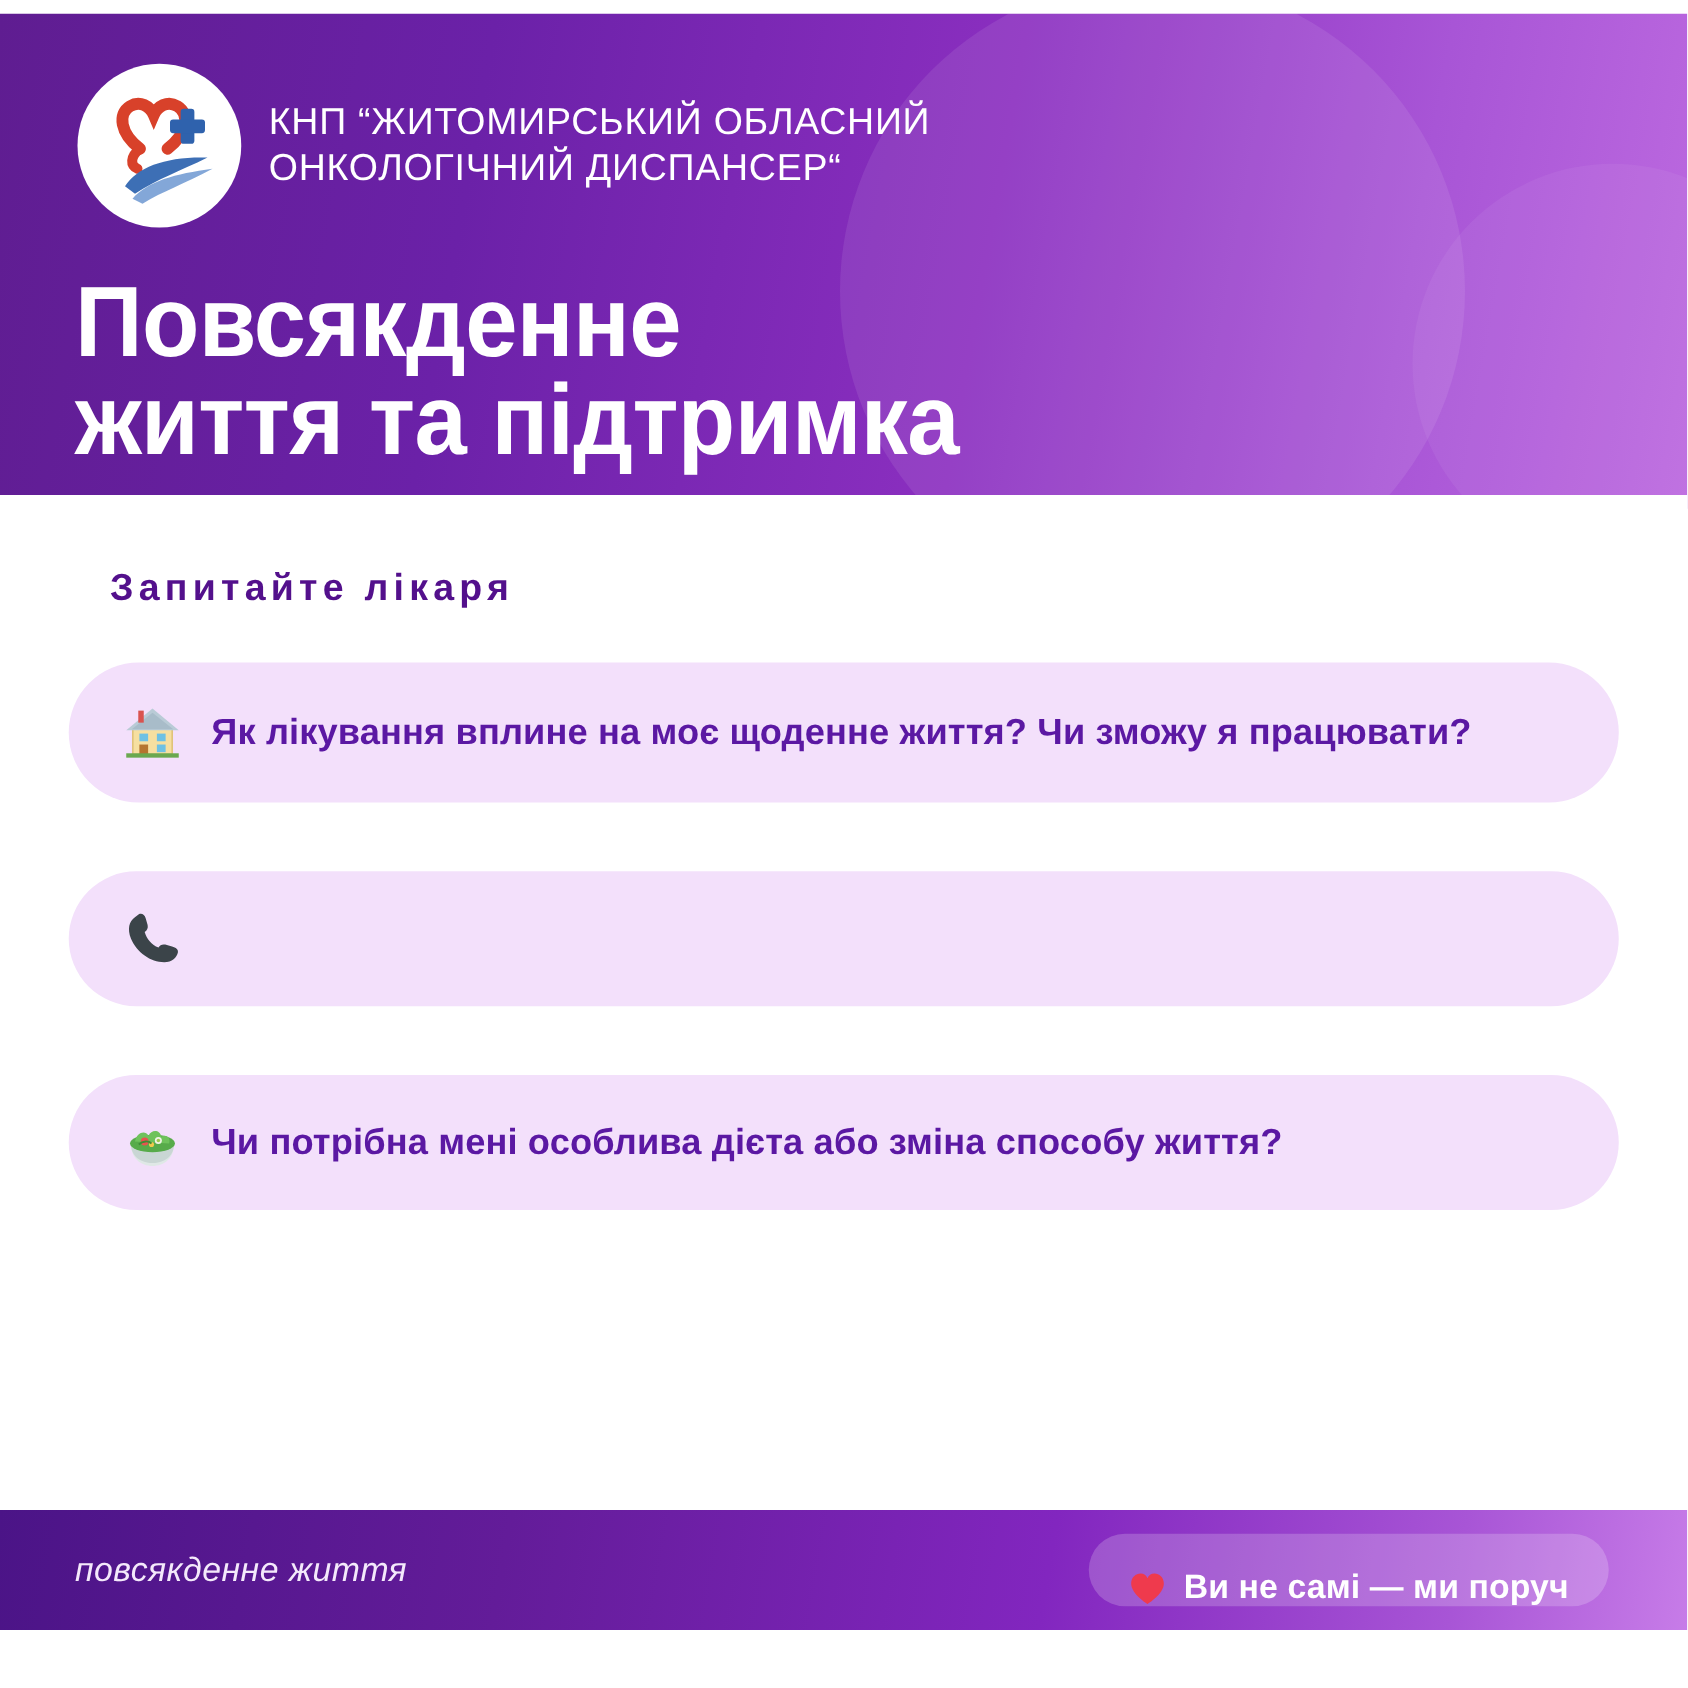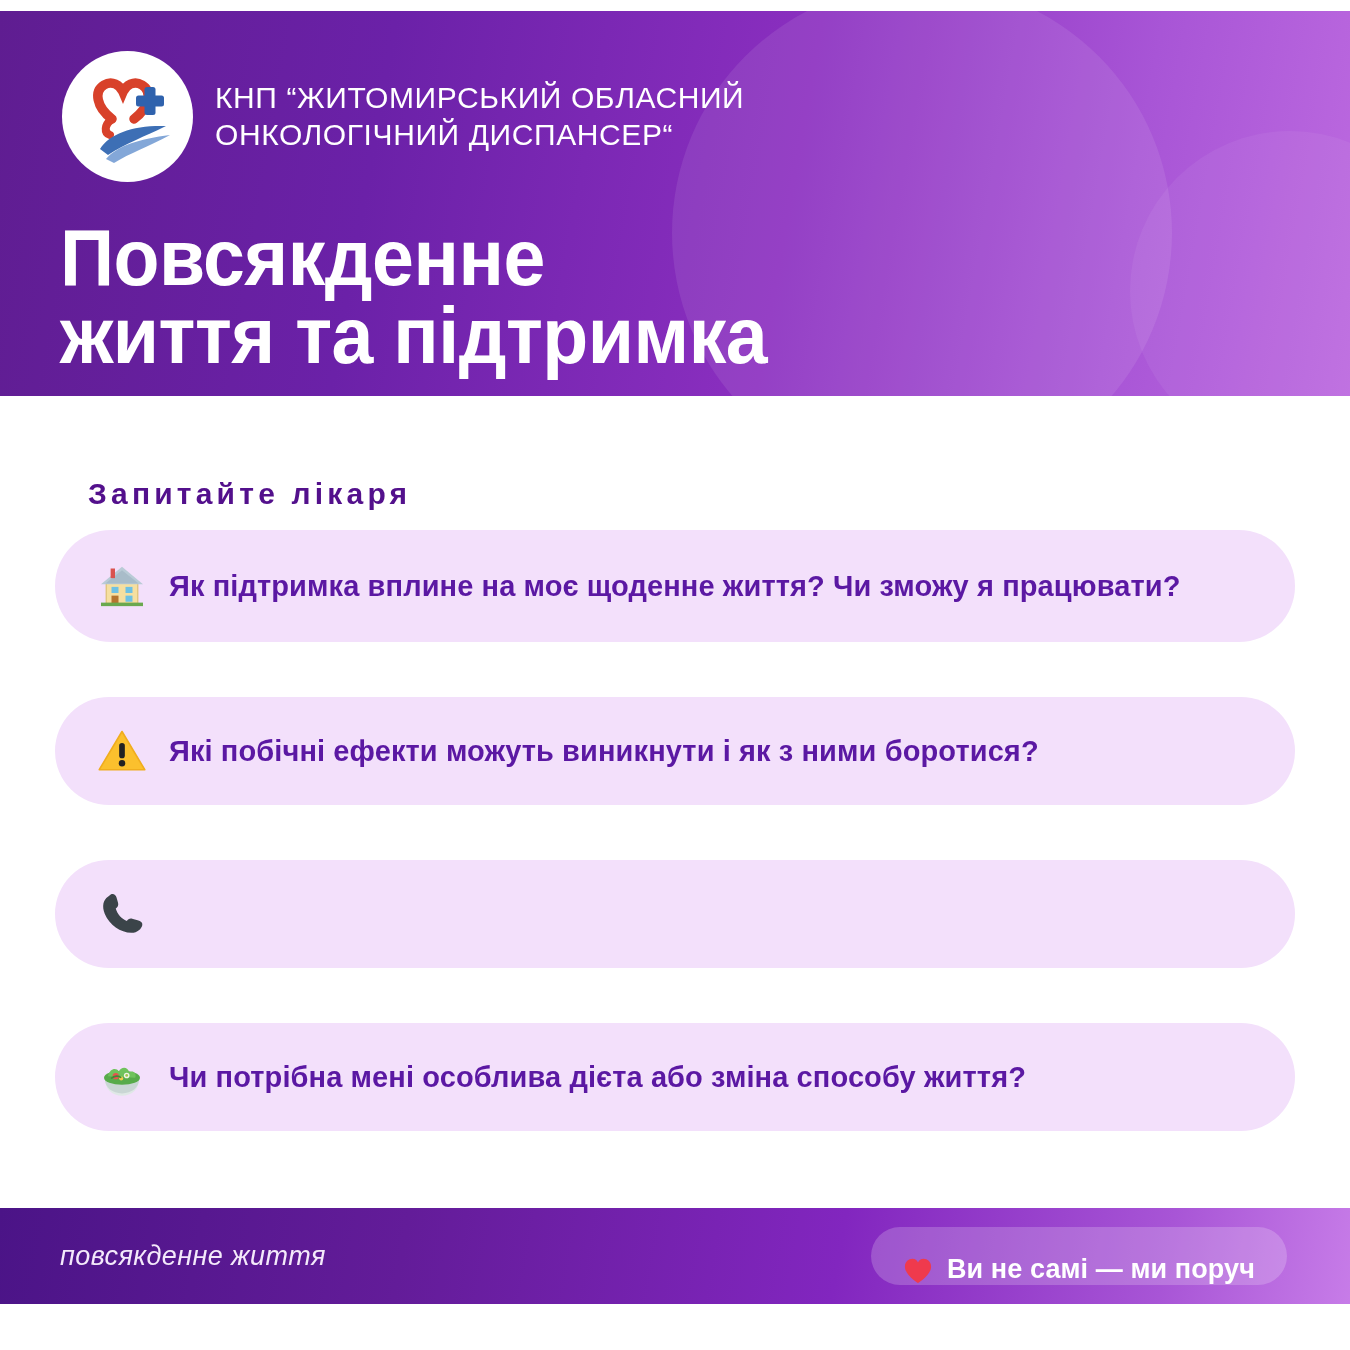--- a/index.html
+++ b/index.html
@@ -103,21 +103,20 @@
   }
 
   .section-title {
     position: absolute;
     left: 88px;
     top: 58px;
     color: #53108c;
     font-size: 30px;
     font-weight: 700;
     letter-spacing: 4.2px;
-    margin-top: 23px;
   }
 
   .cards {
     position: absolute;
     left: 0;
     top: 134px;
     width: 1350px;
   }
   .qcard {
     position: relative;
@@ -245,33 +244,23 @@
             <path d="M32 10 L56 30 L8 30 Z" fill="#b9cbd6"></path>
             <path d="M32 14 L51 29 L13 29 Z" fill="#a8bcc9"></path>
             <rect x="19" y="12" width="5" height="11" fill="#d9534f"></rect>
             <rect x="20" y="33" width="8" height="7" fill="#6ec1e4"></rect>
             <rect x="36" y="33" width="8" height="7" fill="#6ec1e4"></rect>
             <rect x="36" y="43" width="8" height="7" fill="#6ec1e4"></rect>
             <rect x="20" y="43" width="8" height="9" fill="#b5752f"></rect>
             <rect x="8" y="51" width="48" height="4" fill="#6aa84f"></rect>
           </svg>
         </div>
-        <div class="qcard-text">Як підтримка вплине на моє щоденне життя? Чи зможу я працювати?</div>
+        <div class="qcard-text">Як лікування вплине на моє щоденне життя? Чи зможу я працювати?</div>
       </div>
 
-      <div class="qcard">
-        <div class="qcard-icon">
-          <svg width="52" height="52" viewBox="0 0 64 64" aria-hidden="true">
-            <path d="M32 8 L60 55 L4 55 Z" fill="#fbc02d" stroke="#f0ad1e" stroke-width="2" stroke-linejoin="round"></path>
-            <rect x="28.5" y="22" width="7" height="19" rx="3.5" fill="#222222"></rect>
-            <circle cx="32" cy="47" r="4" fill="#222222"></circle>
-          </svg>
-        </div>
-        <div class="qcard-text">Які побічні ефекти можуть виникнути і як з ними боротися?</div>
-      </div>
 
       <div class="qcard">
         <div class="qcard-icon">
           <svg width="50" height="50" viewBox="0 0 64 64" aria-hidden="true">
             <path d="M14 10 C8 14, 6 22, 10 32 C16 46, 30 56, 44 56 C52 56, 57 51, 58 46
                      C58.5 43, 56 41, 52 40 L45 38 C42 37.3, 39.5 38.6, 38.2 41
                      C31 38, 26 32, 24 25 C26.4 23.7, 27.7 21, 27 18 L25 11
                      C24 7.2, 21 5.5, 18 6.8 Z" fill="#3b4449"></path>
           </svg>
         </div>

